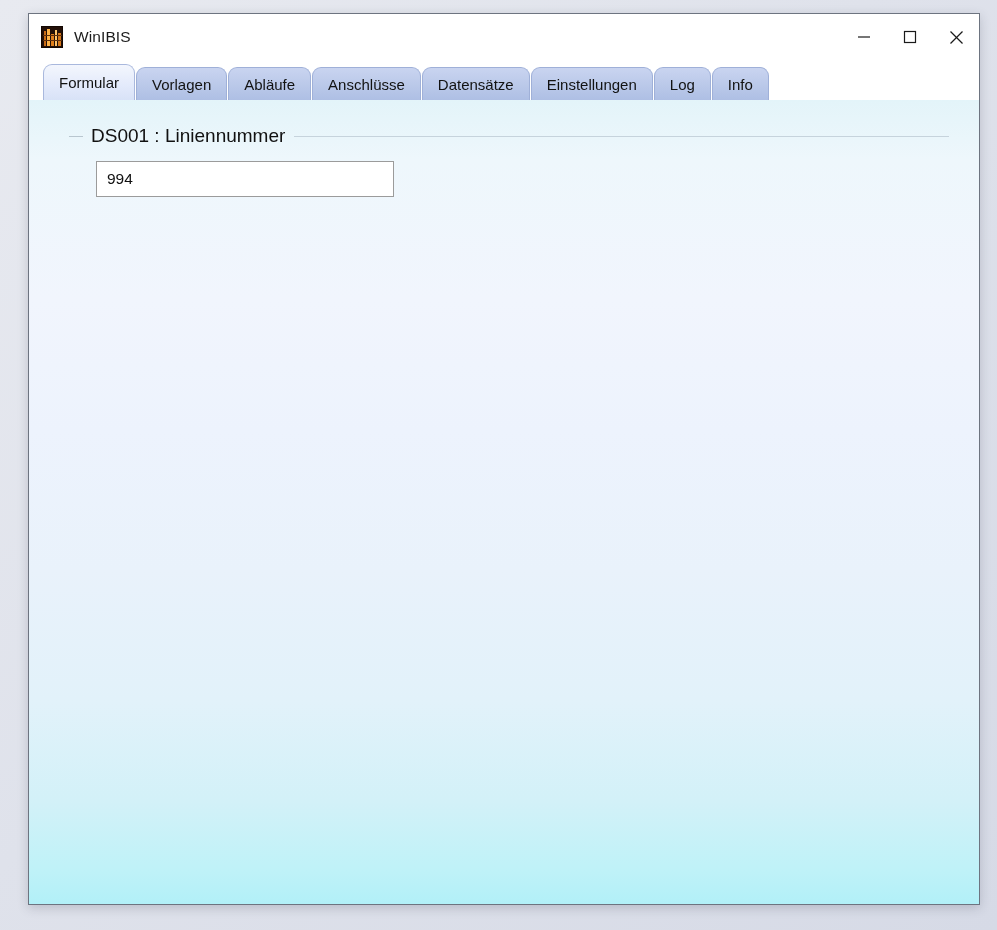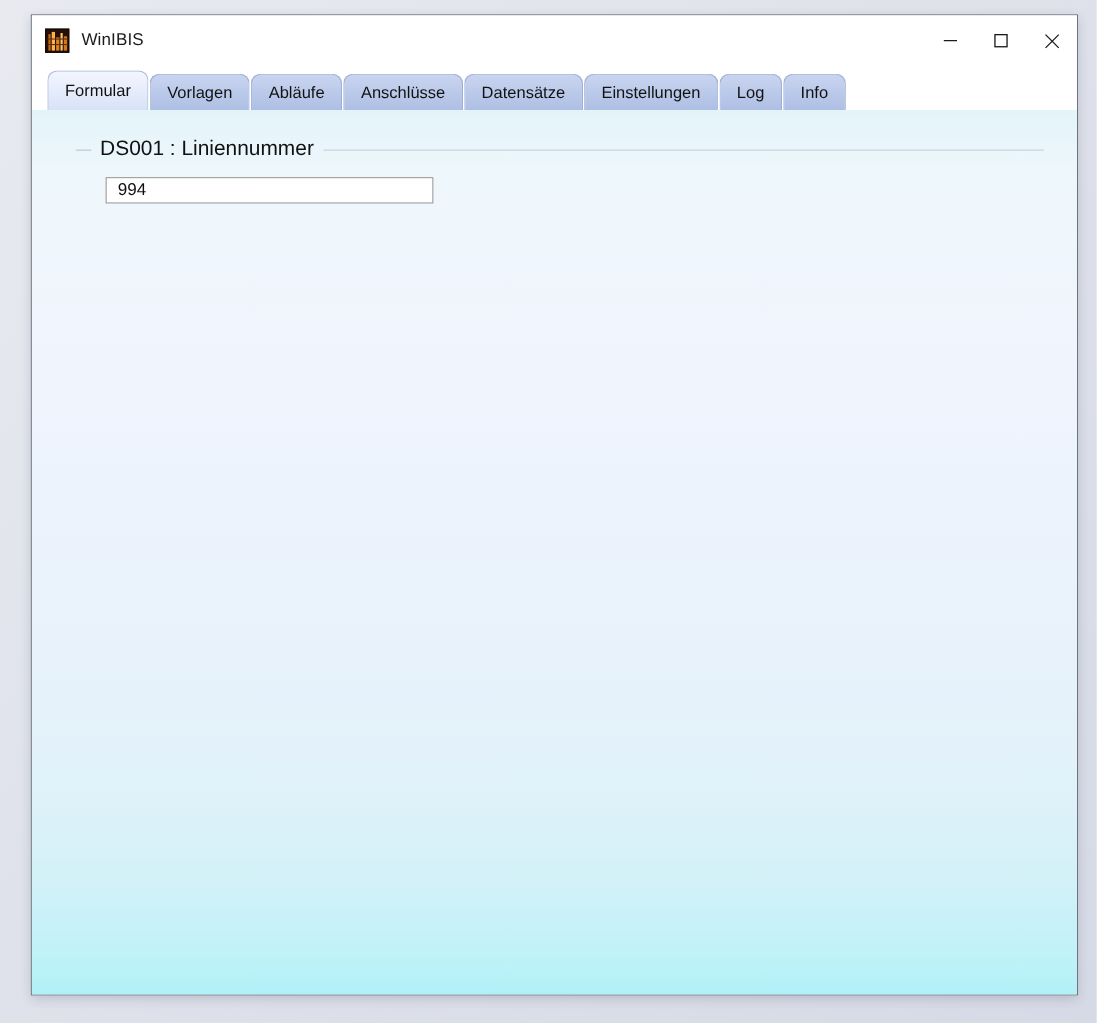--- a/index.html
+++ b/index.html
@@ -176,21 +176,21 @@
   }
   .group-rule {
     flex: 1 1 auto;
     height: 1px;
     background: #c6d3dc;
   }
   .field-input {
     margin-top: 16px;
     margin-left: 27px;
     width: 298px;
-    height: 24px;
+    height: 36px;
     box-sizing: border-box;
     background: #ffffff;
     border: 1px solid #9b9b9b;
     font-family: "Liberation Sans", sans-serif;
     font-size: 15.5px;
     color: #101010;
     padding: 0 10px;
     outline: none;
     display: block;
   }

